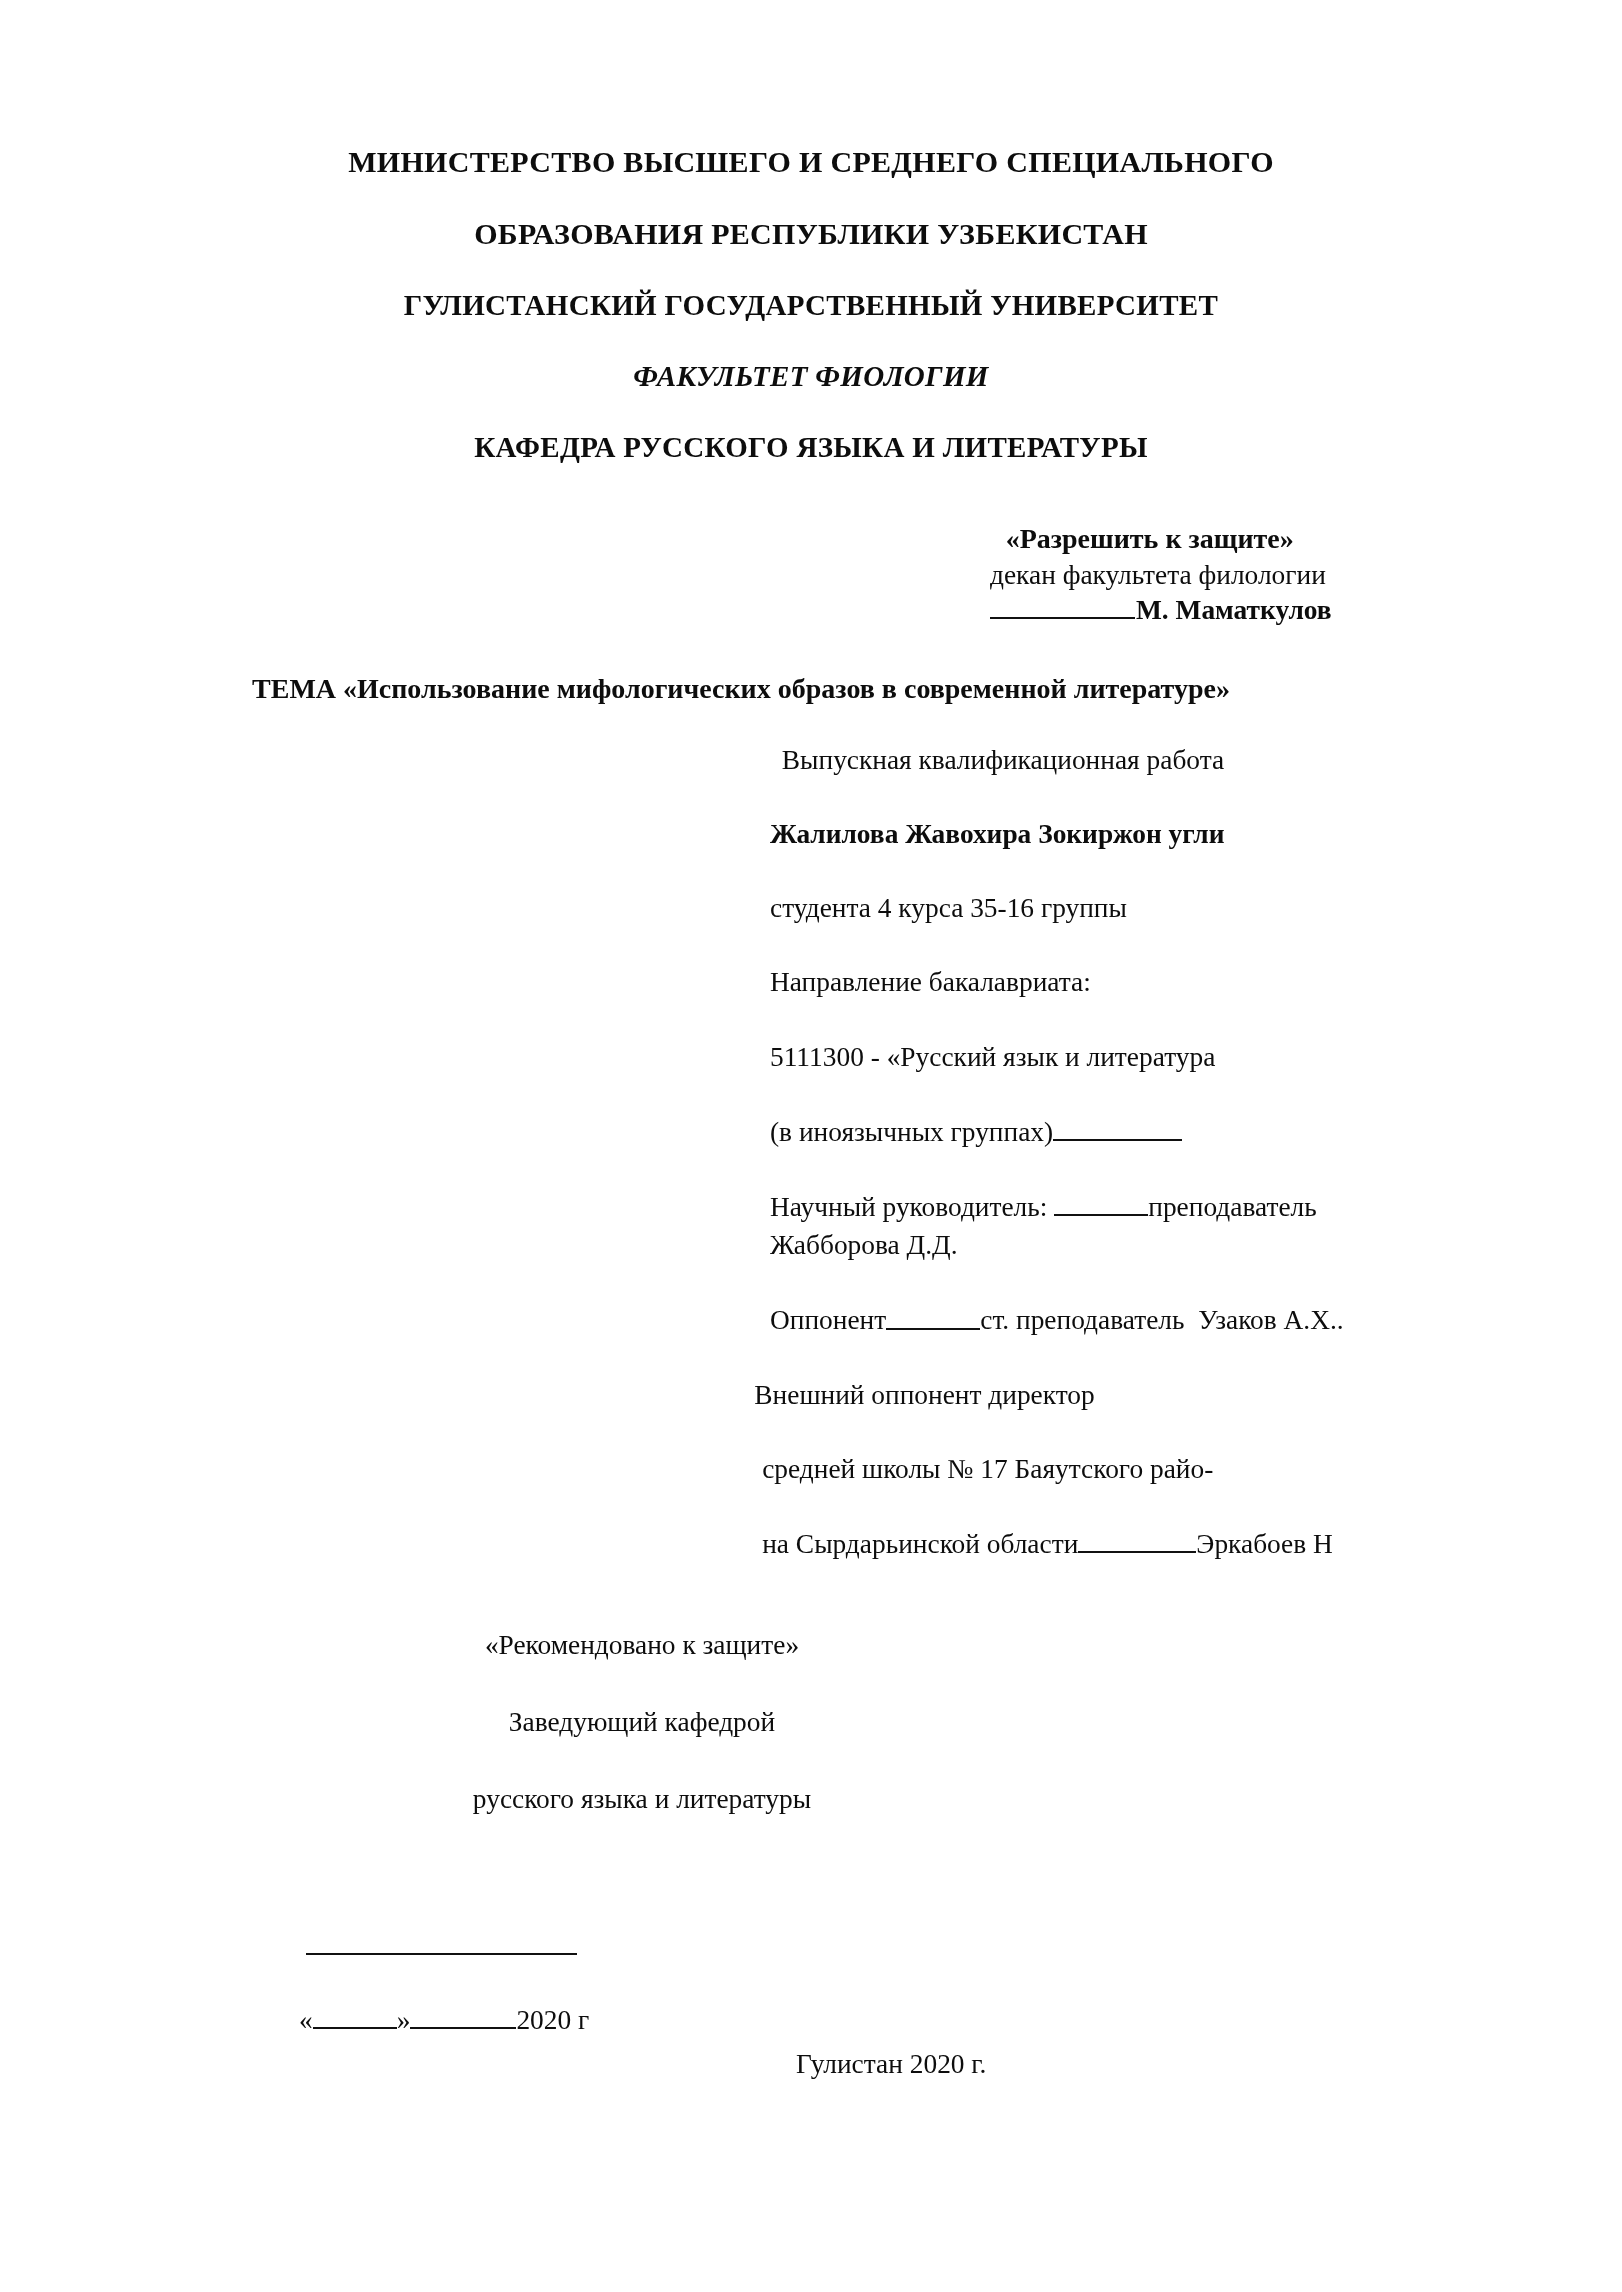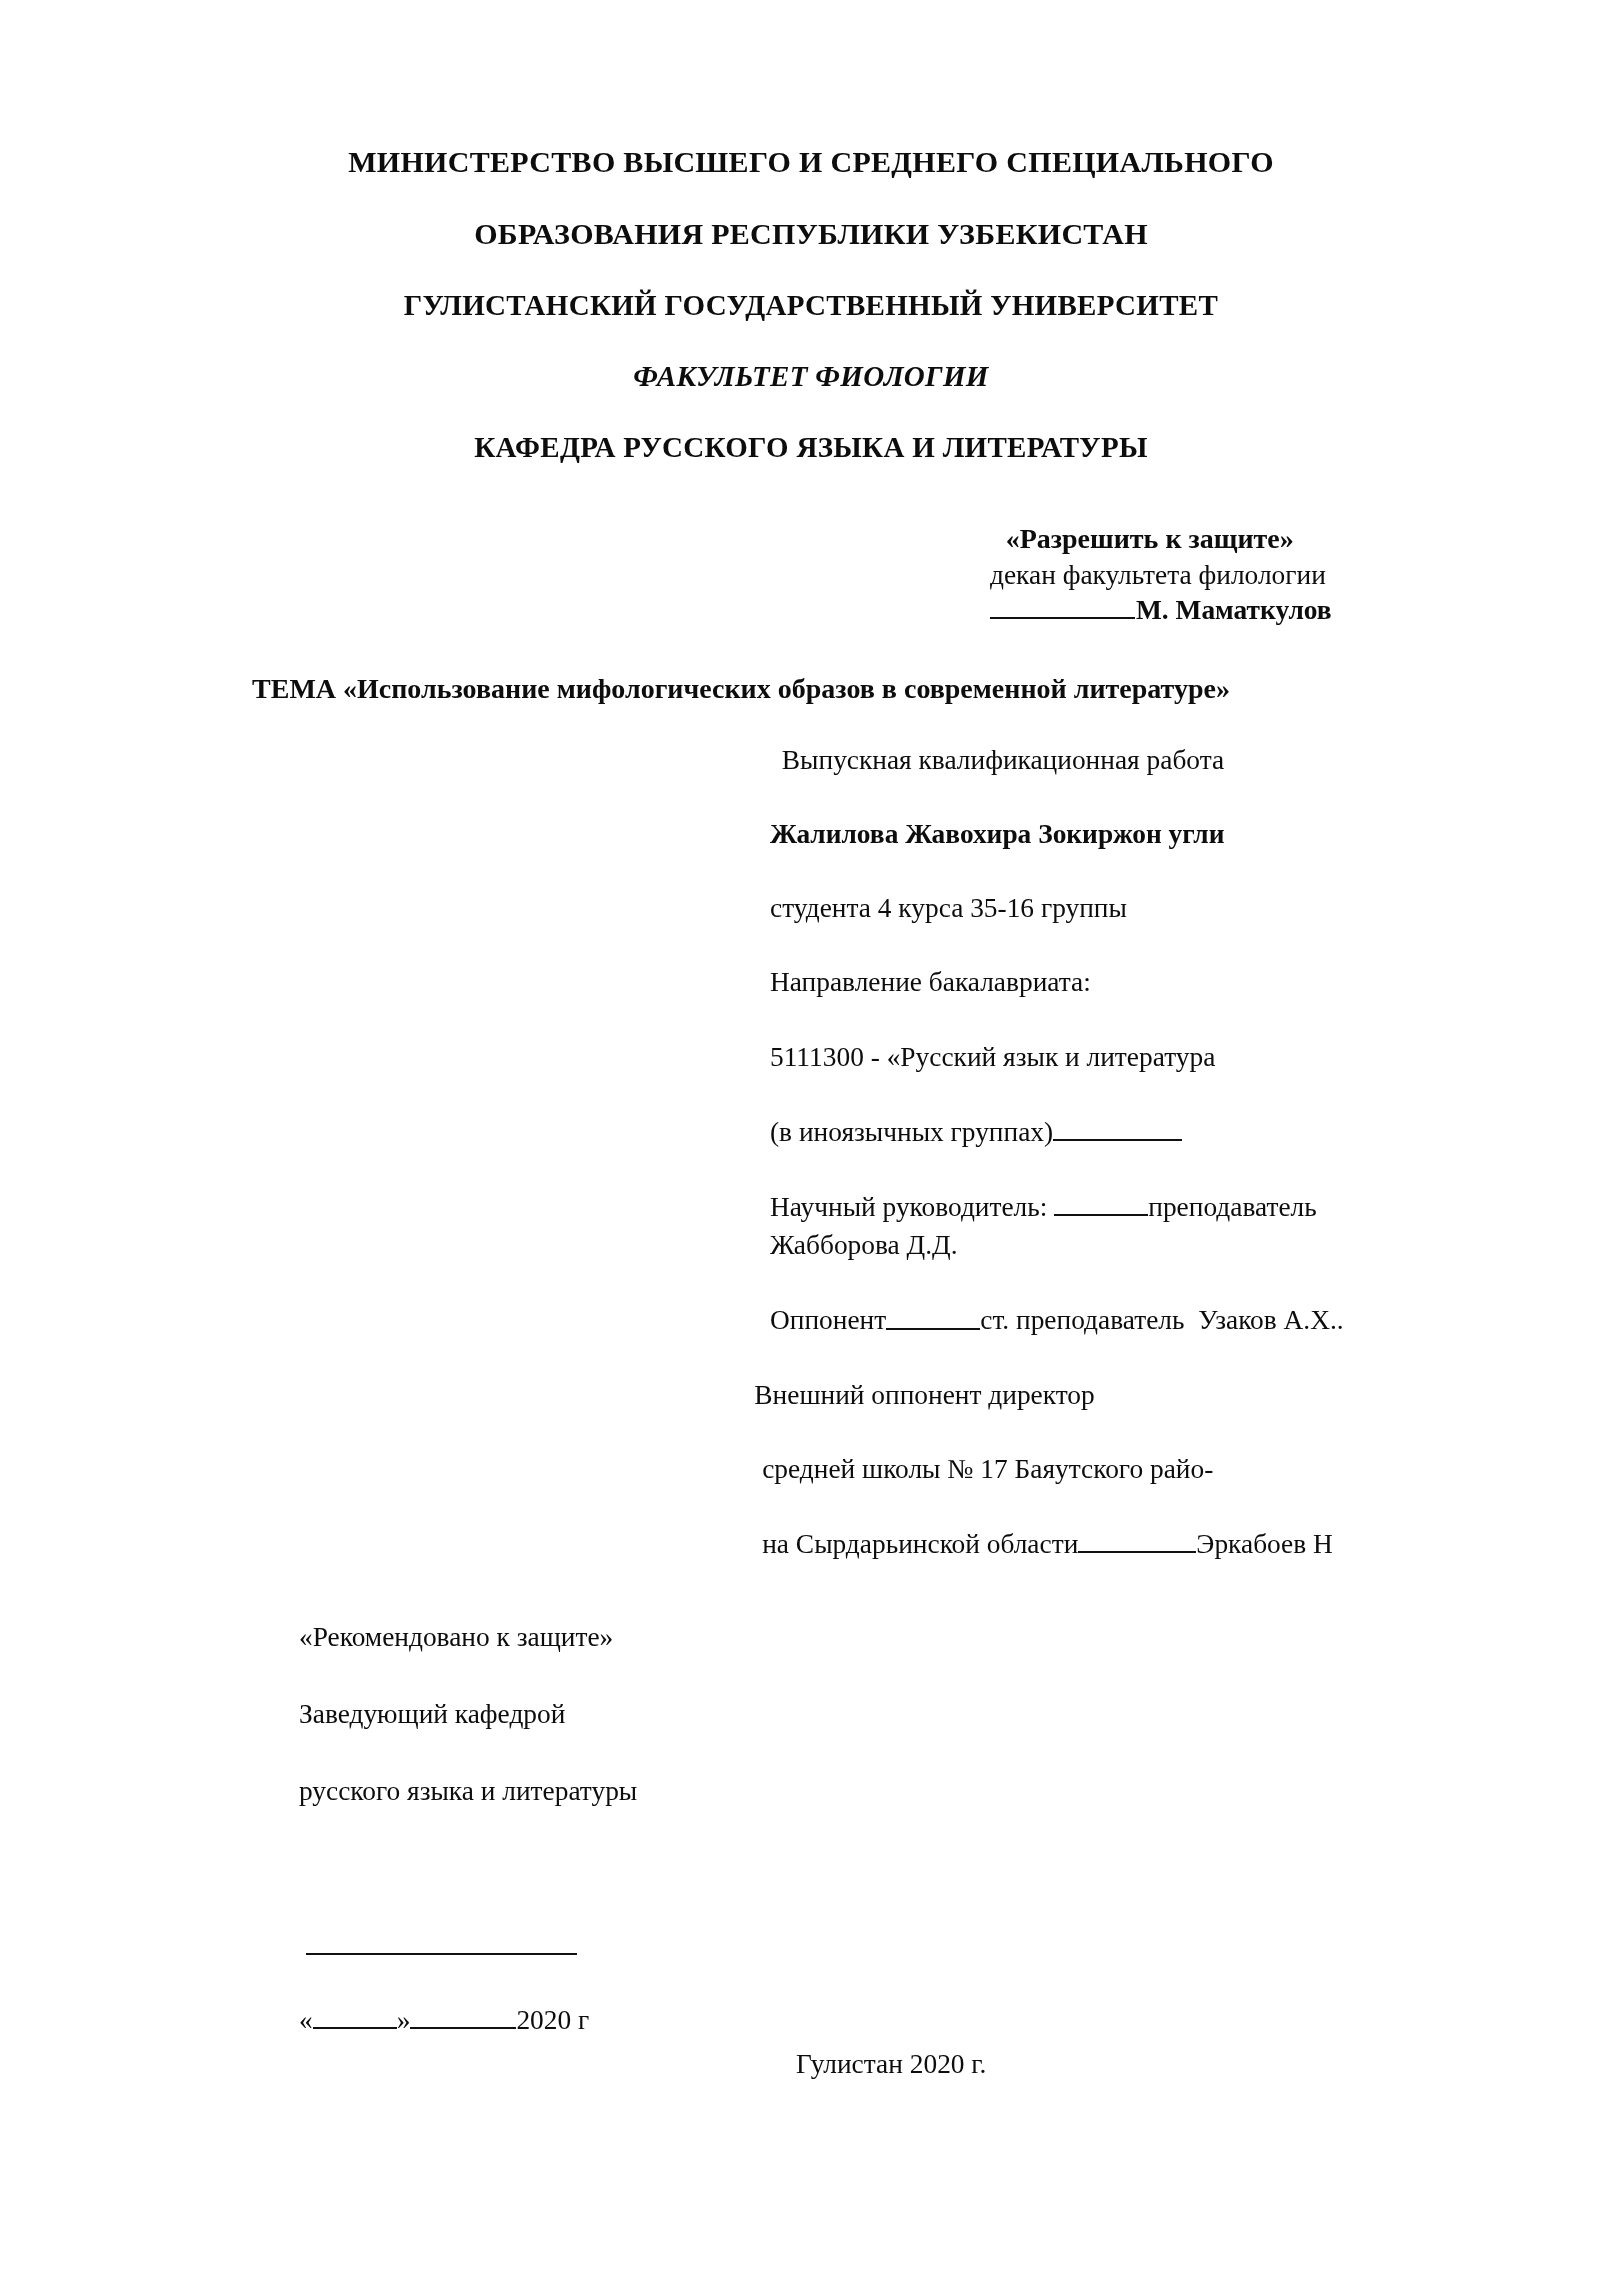--- a/index.html
+++ b/index.html
@@ -138,22 +138,23 @@
   
   .recommend-block {
     position: absolute;
     left: 299px;
     top: 1622px;
     width: 686px;
   }
   .rb-row {
     font-size: 27.4px;
     line-height: 1.1;
-    margin: 0 0 47px 0;
-    white-space: nowrap;
+    margin: 8px 0 47px 0;
+    white-space: nowrap;
+    text-align: center;
   }
   .rb-row.last { margin-bottom: 0; }
 
   .sign-rule {
     position: absolute;
     left: 306px;
     top: 1953px;
     width: 271px;
     border-bottom: 2.5px solid #111;
   }

